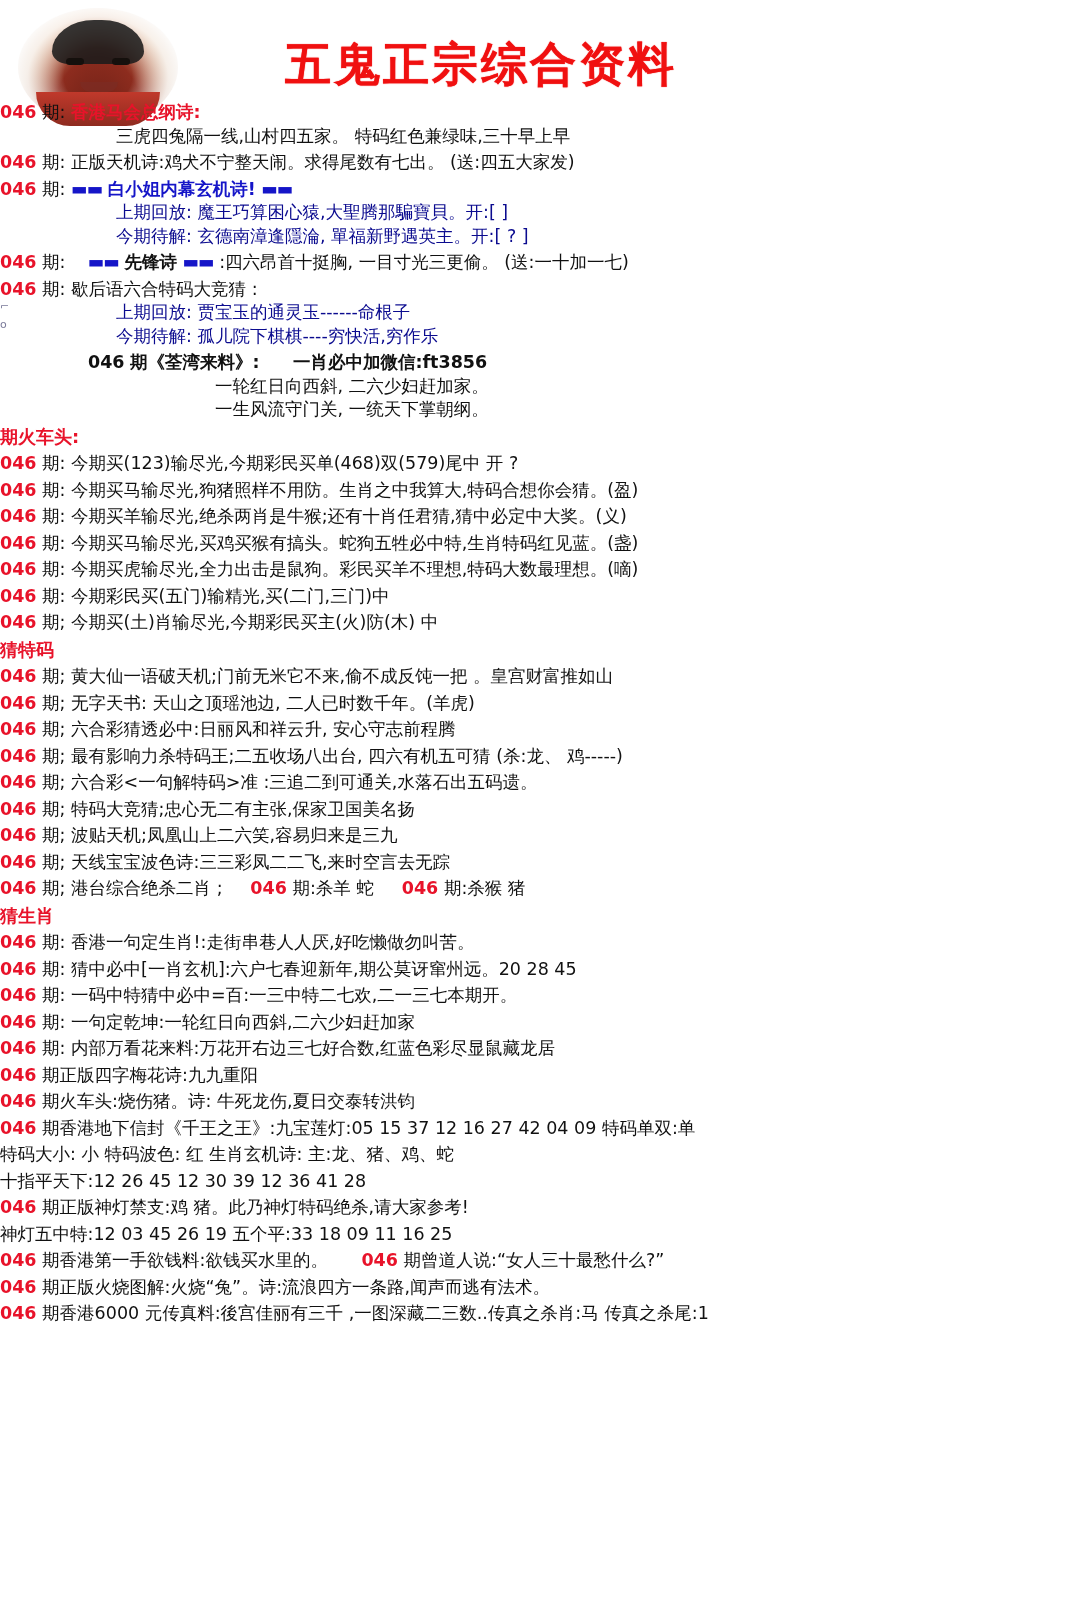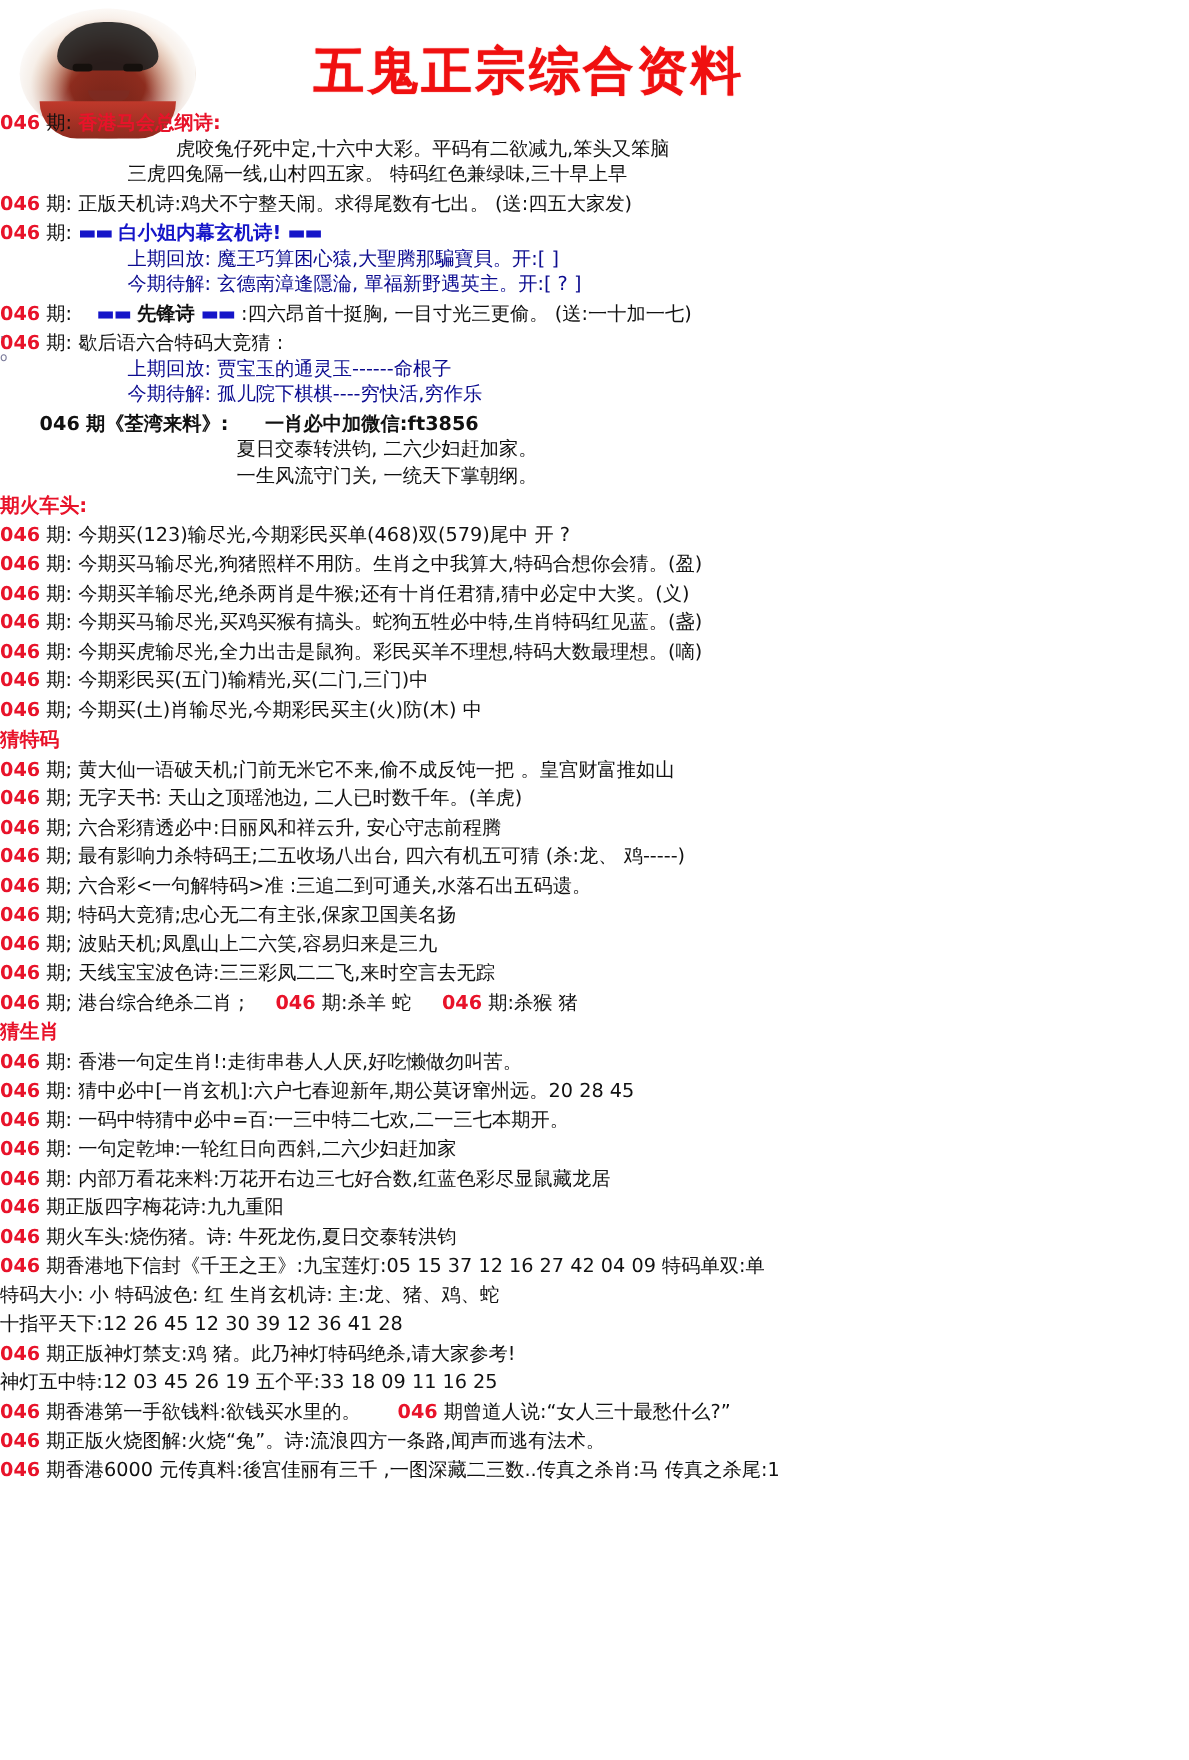--- a/index.html
+++ b/index.html
@@ -73,21 +73,21 @@
     position:absolute; left:0px; top:300px; font-size:11px; color:#7a7a9a;
   }
   .tinyleft2 {
     position:absolute; left:0px; top:318px; font-size:11px; color:#7a7a9a;
   }
   .row { margin-bottom:9px; }
   .row-tight { margin-bottom:6px; }
   .ind1 { padding-left:160px; }
   .ind2 { padding-left:116px; }
   .ind3 { padding-left:215px; }
-  .ind4 { padding-left:36px; }
+  .ind4 { padding-left:88px; }
 </style>
 </head>
 <body>
 
 <div class="page">
 
   <div class="avatar">
     <div class="hair"></div>
     <div class="eyes"></div>
     <div class="mouth"></div>
@@ -99,21 +99,20 @@
   <div class="tinyleft">⌐</div>
   <div class="tinyleft2">o</div>
 
   <div class="content">
 
     <div class="line pad row-tight">
       <span class="num">046</span>
       <span>期:</span>
       <span class="red">香港马会总纲诗:</span>
     </div>
-    <div class="line ind1 row-tight">虎咬兔仔死中定,十六中大彩。平码有二欲减九,笨头又笨脑</div>
     <div class="line ind2 row">三虎四兔隔一线,山村四五家。 特码红色兼绿味,三十早上早</div>
 
     <div class="line pad row">
       <span class="num">046</span>
       <span>期: 正版天机诗:鸡犬不宁整天闹。求得尾数有七出。 (送:四五大家发)</span>
     </div>
 
     <div class="line pad row-tight">
       <span class="num">046</span>
       <span>期:</span>
@@ -152,21 +151,21 @@
       <span class="navy">今期待解:</span>
       <span class="navy">孤儿院下棋棋----穷快活,穷作乐</span>
     </div>
 
     <div class="line ind4 row-tight">
       <span class="bold">046</span>
       <span class="bold">期《荃湾来料》:</span>
       &nbsp;&nbsp;&nbsp;&nbsp;
       <span class="bold">一肖必中加微信:ft3856</span>
     </div>
-    <div class="line ind3 row-tight">夏日交泰转洪钧, 二六少妇赶加家。</div>
+    <div class="line ind3 row-tight">一轮红日向西斜, 二六少妇赶加家。</div>
     <div class="line ind3 row">一生风流守门关, 一统天下掌朝纲。</div>
 
     <div class="line pad row">
       <span class="sec"></span>
       <span class="sec">期火车头:</span>
     </div>
 
     <div class="line pad row">
       <span class="num">046</span>
       <span>期: 今期买(123)输尽光,今期彩民买单(468)双(579)尾中 开 ?</span>

